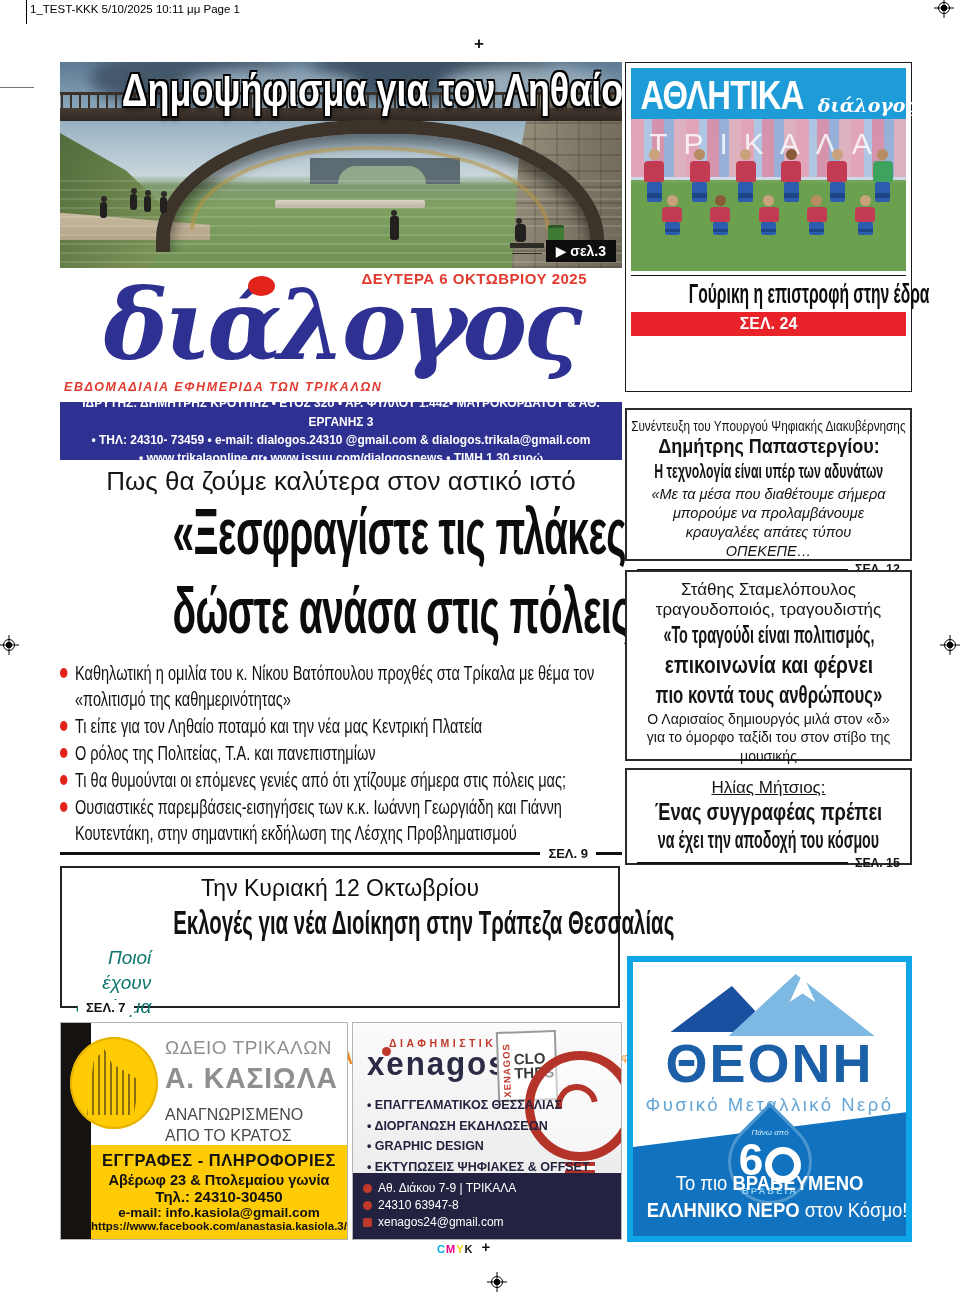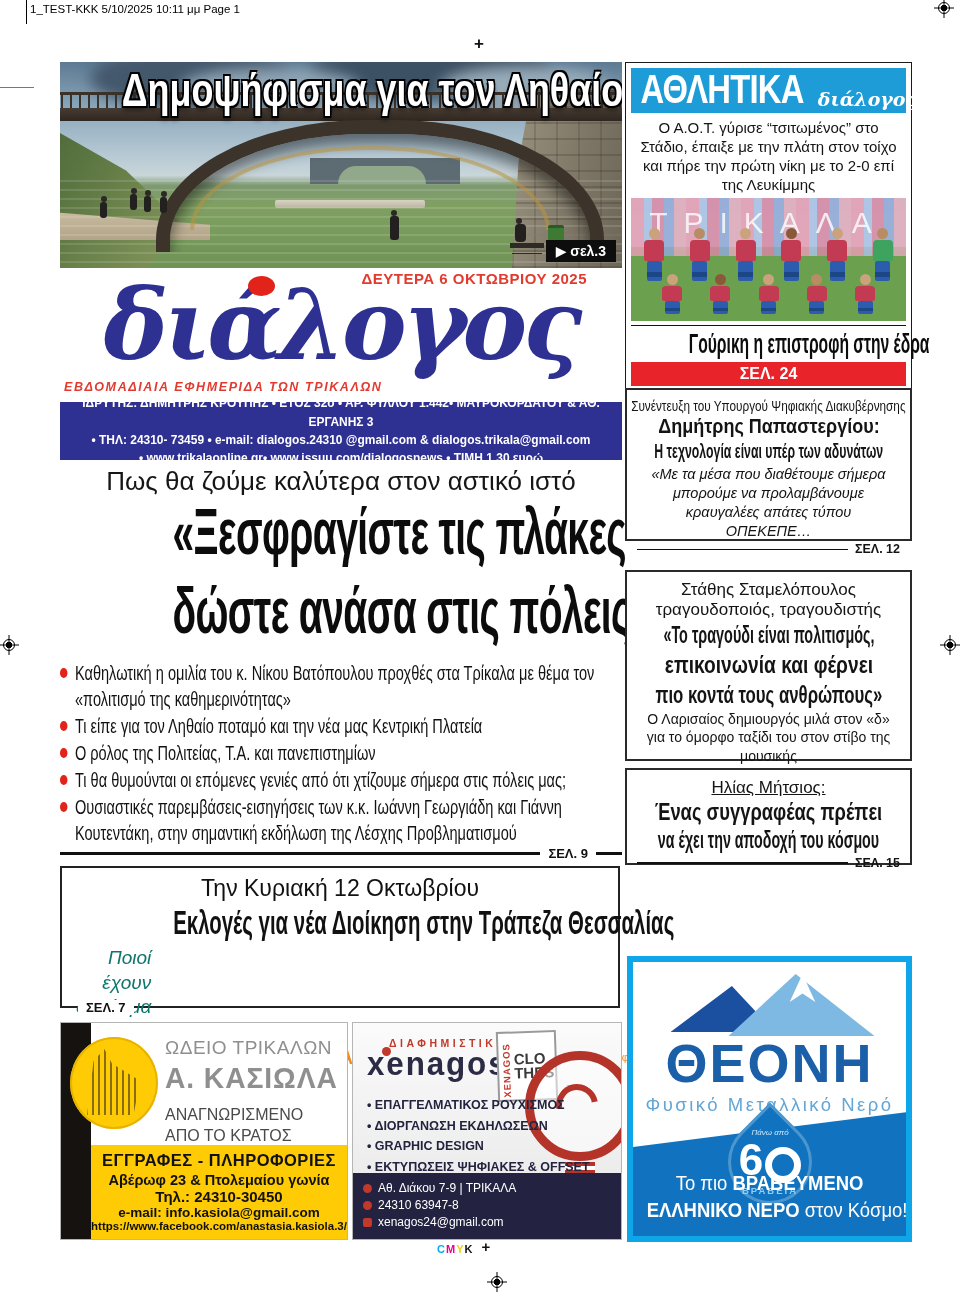--- a/index.html
+++ b/index.html
@@ -105,21 +105,21 @@
   .shead{font-weight:bold;color:#0c0c0c;text-align:center;border-top:1.5px solid #111;padding-top:3px;margin-top:4px;}
   .shead .cond{font-size:27px;line-height:30px;}
   .sredbar{background:#e8242a;color:#fff;font-weight:bold;font-size:16px;text-align:center;height:24px;line-height:24px;margin-top:3px;}
 
   
   .abox{background:#fff;border:2px solid #2a2a2a;display:flex;flex-direction:column;align-items:center;
         padding:8px 10px 5px;text-align:center;color:#141414;}
   .pageref{align-self:stretch;display:flex;align-items:center;margin-top:auto;padding-top:2px;}
   .pageref .prline{flex:1;height:1.5px;background:#111;margin-right:7px;}
   .pageref .prlbl{font-size:12.5px;font-weight:bold;}
-  .box-papa{left:625px;top:388px;width:287px;height:153px;}
+  .box-papa{left:625px;top:408px;width:287px;height:153px;}
   .box-papa .k{font-size:14px;transform:scaleX(.84);white-space:nowrap;}
   .box-papa .n{font-weight:bold;font-size:20px;margin-top:1px;transform:scaleX(.9);white-space:nowrap;}
   .box-papa .h{font-weight:bold;font-size:20.5px;transform:scaleX(.6);white-space:nowrap;margin-top:1px;}
   .box-papa .q{font-style:italic;font-size:14.5px;line-height:1.3;max-width:236px;margin-top:2px;}
   .box-stam{left:625px;top:570px;width:287px;height:191px;}
   .box-stam .n{font-size:17px;}
   .box-stam .r{font-size:17px;}
   .box-stam .h .cond{font-weight:bold;font-size:24px;line-height:30px;}
   .box-stam .d{font-size:14px;line-height:1.32;}
   .box-mits{left:625px;top:768px;width:287px;height:97px;}
@@ -249,21 +249,20 @@
       <span class="cond sx78">Δημοψήφισμα για τον Ληθαίο!</span>
     </div>
     <div class="photo-ref">▶ σελ.3</div>
   </div>
 
   <div class="abs sports">
     <div class="sbanner">
       <span class="t">ΑΘΛΗΤΙΚΑ</span>
       <span class="b">διάλογος</span>
     </div>
-    <div class="steaser">Ο Α.Ο.Τ. γύρισε “τσιτωμένος” στο Στάδιο, έπαιξε με την πλάτη στον τοίχο και πήρε την πρώτη νίκη με το 2-0 επί της Λευκίμμης</div>
     <div class="team">
       <div class="stand"></div>
       <div class="stand-txt">ΤΡΙΚΑΛΑ</div>
       <div class="row-back" id="team-back">
           <div class="player">
             <div class="p-head" style="background:#caa27c"></div>
             <div class="p-torso" style="background:#c23b52"></div>
             <div class="p-legs"></div>
           </div>
           <div class="player">
@@ -450,21 +449,21 @@
     </div>
     <div class="xbadge">
       <span class="v">XENAGOS</span>
       <span class="cl">
         <span>CLO</span>
         <span>THES</span>
       </span>
     </div>
     <div class="bulb"></div>
     <div class="xlist">
-      <div>ΕΠΑΓΓΕΛΜΑΤΙΚΟΣ ΡΟΥΧΙΣΜΟΣ</div>
+      <div>ΕΠΑΓΓΕΛΜΑΤΙΚΟΣ ΘΕΣΣΑΛΙΑΣ</div>
       <div>ΔΙΟΡΓΑΝΩΣΗ ΕΚΔΗΛΩΣΕΩΝ</div>
       <div>GRAPHIC DESIGN</div>
       <div>ΕΚΤΥΠΩΣΕΙΣ ΨΗΦΙΑΚΕΣ &amp; OFFSET</div>
     </div>
     <div class="xfoot">
       <div class="ln">
           <span class="xic"></span>
           <span>Αθ. Διάκου 7-9  |  ΤΡΙΚΑΛΑ</span>
         </div>
       <div class="ln">

